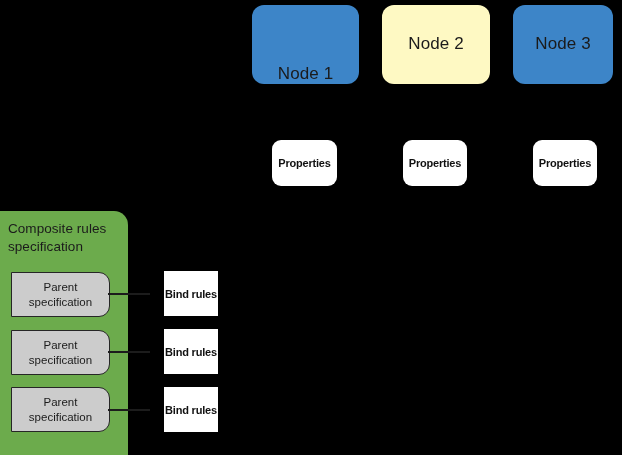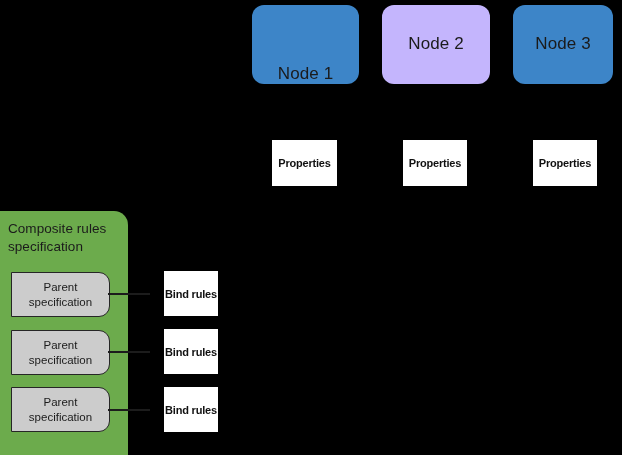--- a/index.html
+++ b/index.html
@@ -41,20 +41,21 @@
     position: absolute;
     box-sizing: border-box;
     background: #ffffff;
     display: flex;
     align-items: center;
     justify-content: center;
     color: #111111;
     font-size: 11px;
     font-weight: bold;
     letter-spacing: -0.2px;
+    border-radius: 9px;
   }
   #properties-1 { left: 272px; top: 140px; width: 65px; height: 46px; }
   #properties-2 { left: 403px; top: 140px; width: 64px; height: 46px; }
   #properties-3 { left: 533px; top: 140px; width: 64px; height: 46px; }
 
   
   #composite-panel {
     position: absolute;
     left: -12px;
     top: 211px;
@@ -123,21 +124,21 @@
   #bind-3 { left: 148px; top: 387px; width: 54px; height: 45px; }
 </style>
 </head>
 <body>
 
 <div id="canvas">
 
   <div class="node-box" id="node-1" style="background:#3d85c8;align-items:flex-end;">
     <span>Node 1</span>
   </div>
-  <div class="node-box" id="node-2" style="background:#c4b5fd;">
+  <div class="node-box" id="node-2" style="background:#fef9c3;">
     <span>Node 2</span>
   </div>
   <div class="node-box" id="node-3" style="background:#3d85c8;justify-content:center;">
     <span>Node 3</span>
   </div>
 
   <div class="properties-box" id="properties-1">
     <span>Properties</span>
   </div>
   <div class="properties-box" id="properties-2">

